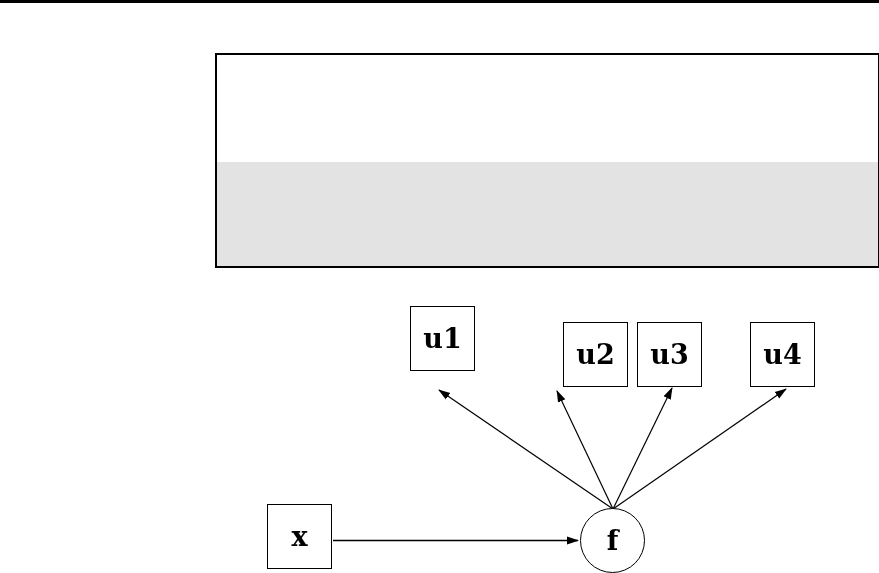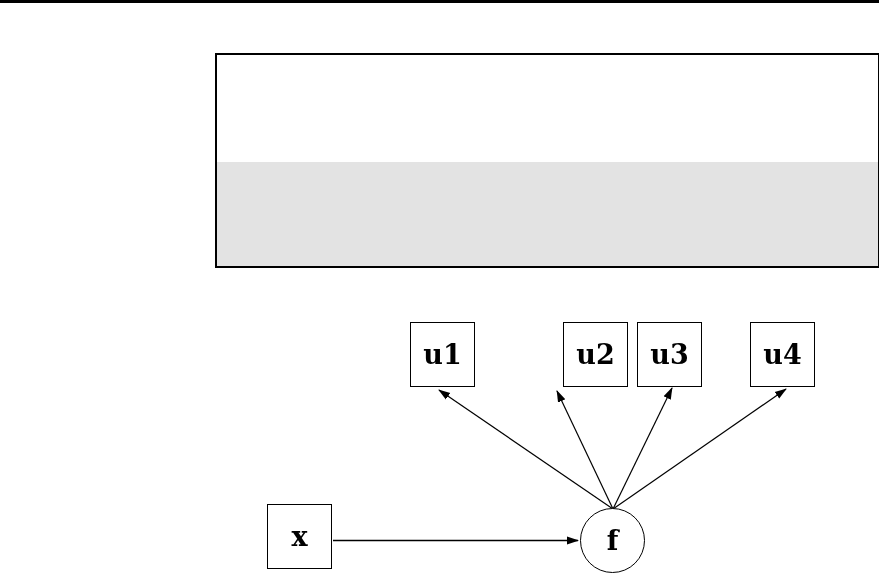--- a/index.html
+++ b/index.html
@@ -62,21 +62,21 @@
   }
   .square {
     width: 65px;
     height: 65px;
   }
   .circle {
     width: 65px;
     height: 65px;
     border-radius: 50%;
   }
-  .box-u1 { left: 410px; top: 322px; text-align: right; }
+  .box-u1 { left: 410px; top: 306px; text-align: right; }
   .box-u2 { left: 523px; top: 322px; margin-left: 40px; }
   .box-u3 { left: 637px; top: 322px; }
   .box-u4 { left: 750px; top: 322px; }
   .box-x  { left: 267px; top: 504px; }
   .circle-f { left: 580px; top: 508px; }
 </style>
 </head>
 <body>
 
 <div class="page">

